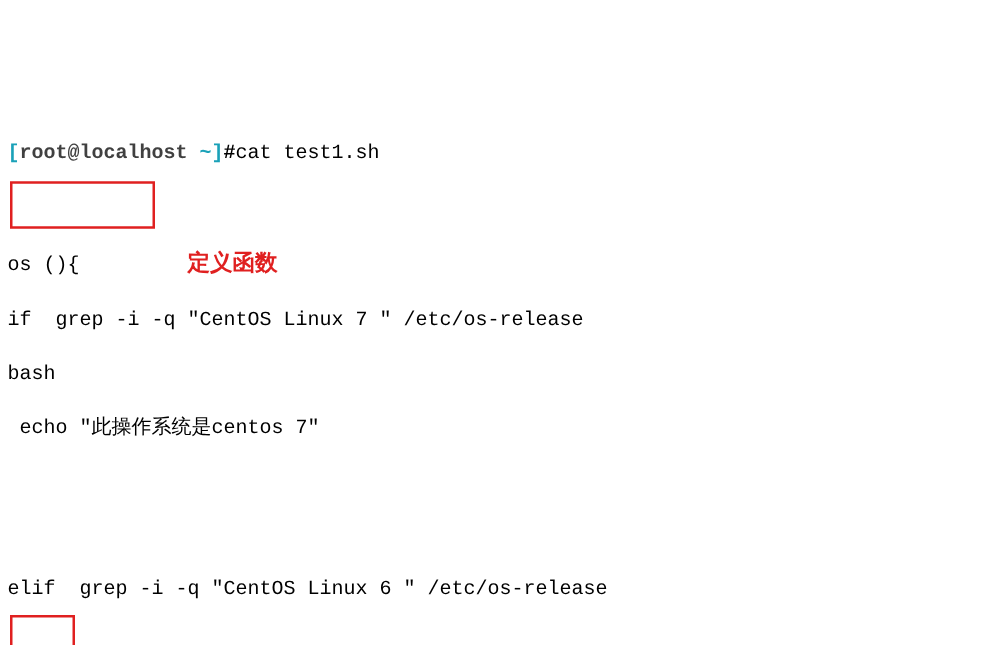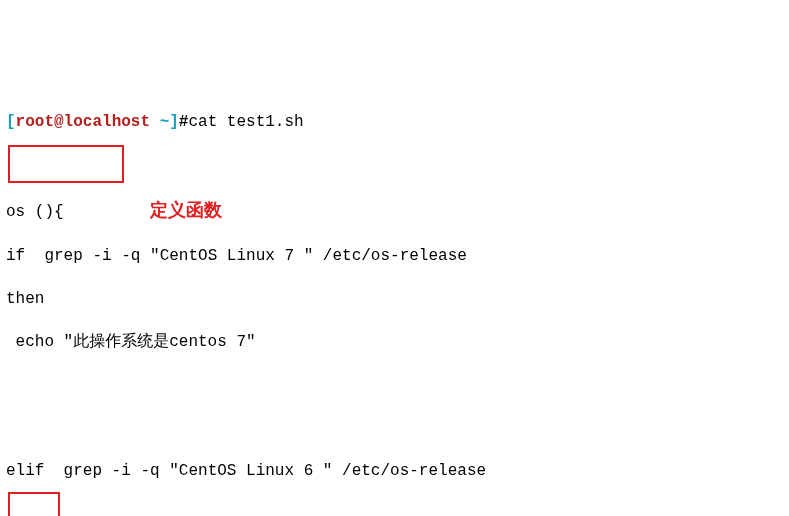--- a/index.html
+++ b/index.html
@@ -9,21 +9,21 @@
     font-family: "Consolas", "Courier New", monospace;
     font-size: 16px;
     line-height: 1.35;
     color: #000000;
     white-space: pre;
     width: 789px;
     box-sizing: border-box;
     position: relative;
   }
   .cyan { color: #1aa1b8; font-weight: bold; }
-  .blue { color: #b91c1c; font-weight: bold; }
+  .blue { color: #404040; font-weight: bold; }
   .black { color: #000000; font-weight: bold; }
   .red-annot {
     color: #e02020;
     font-family: "SimSun", "Microsoft YaHei", sans-serif;
     font-weight: bold;
     font-size: 18px;
   }
   .redbox {
     border: 2.5px solid #e02020;
     display: inline-block;
@@ -37,21 +37,21 @@
 </head>
 <body>
 
 
 
 <div class="box-wrap">
 <span class="line"><span class="cyan">[</span><span class="blue">root@localhost</span><span class="cyan"> ~</span><span class="cyan">]</span><span class="black">#</span><span>cat test1.sh</span></span>
 <span class="line"> </span>
 <span class="line"><span>os (){</span>         <span class="red-annot">定义函数</span></span>
 <span class="line">if  grep -i -q "CentOS Linux 7 " /etc/os-release</span>
-<span class="line">then</span>
+<span class="line">bash</span>
 <span class="line"> echo "此操作系统是centos 7"</span>
 <span class="line"> </span>
 <span class="line"> </span>
 <span class="line">elif  grep -i -q "CentOS Linux 6 " /etc/os-release</span>
 
 
 
 
 
 

